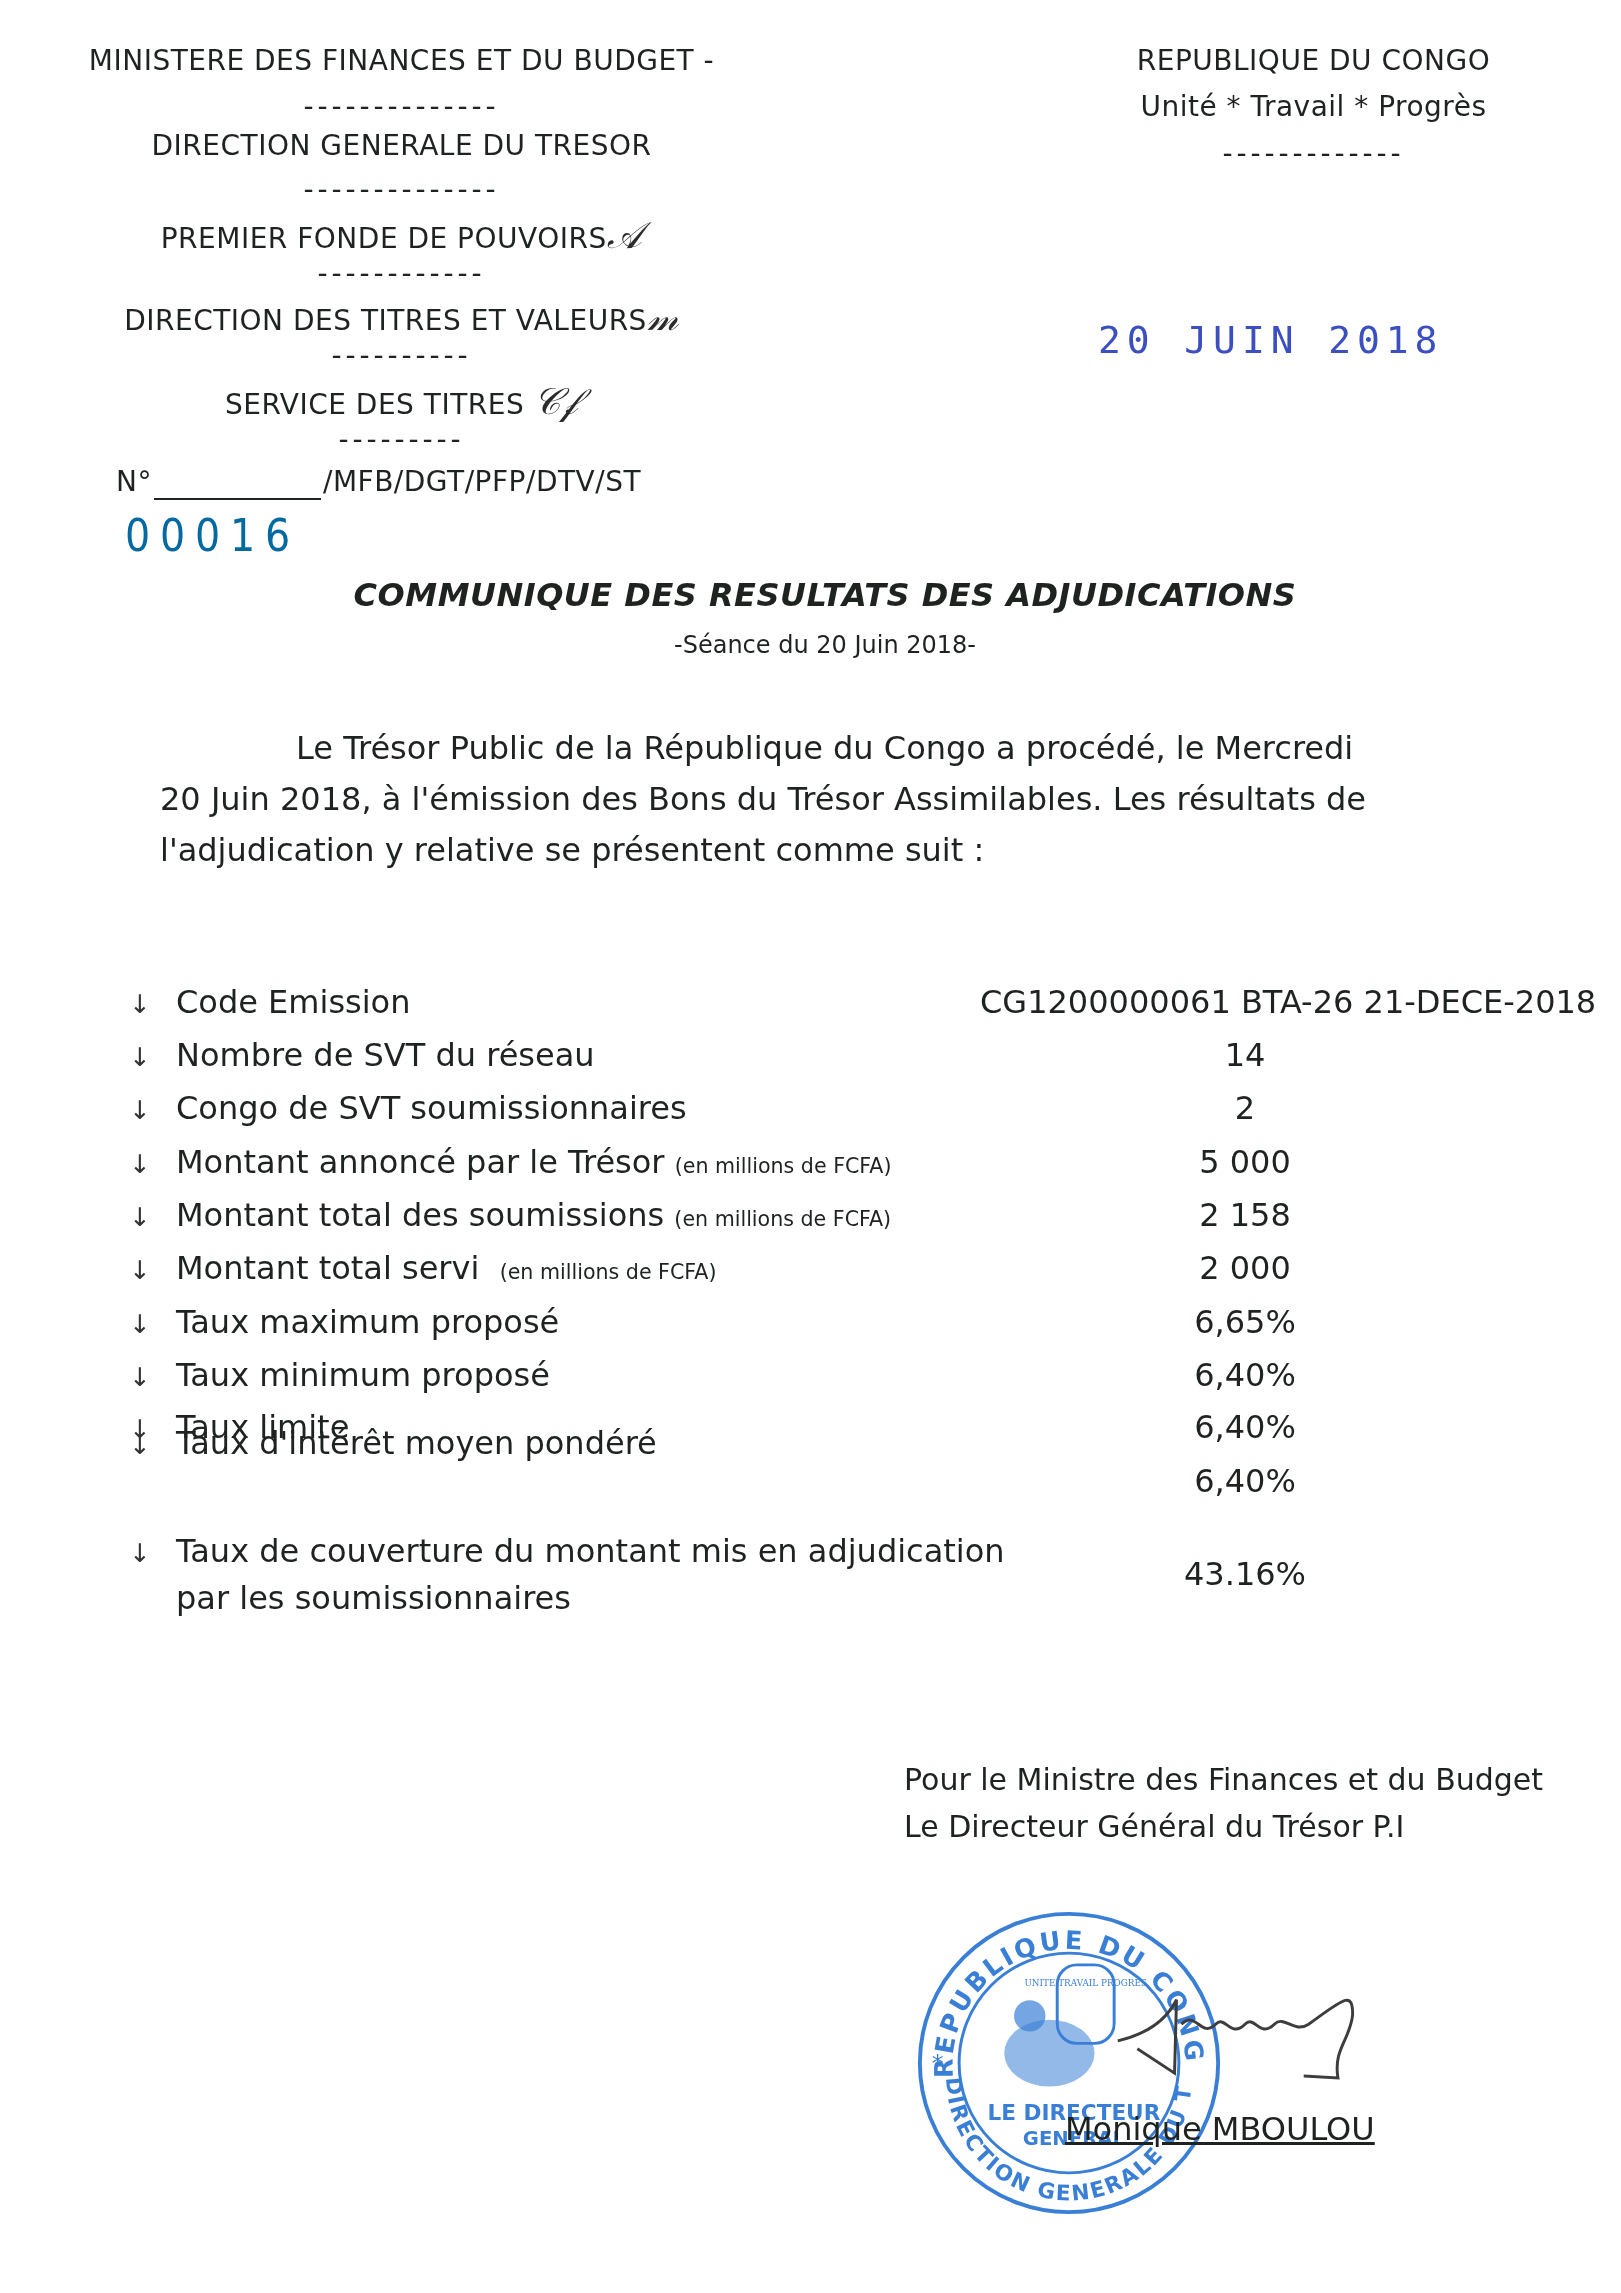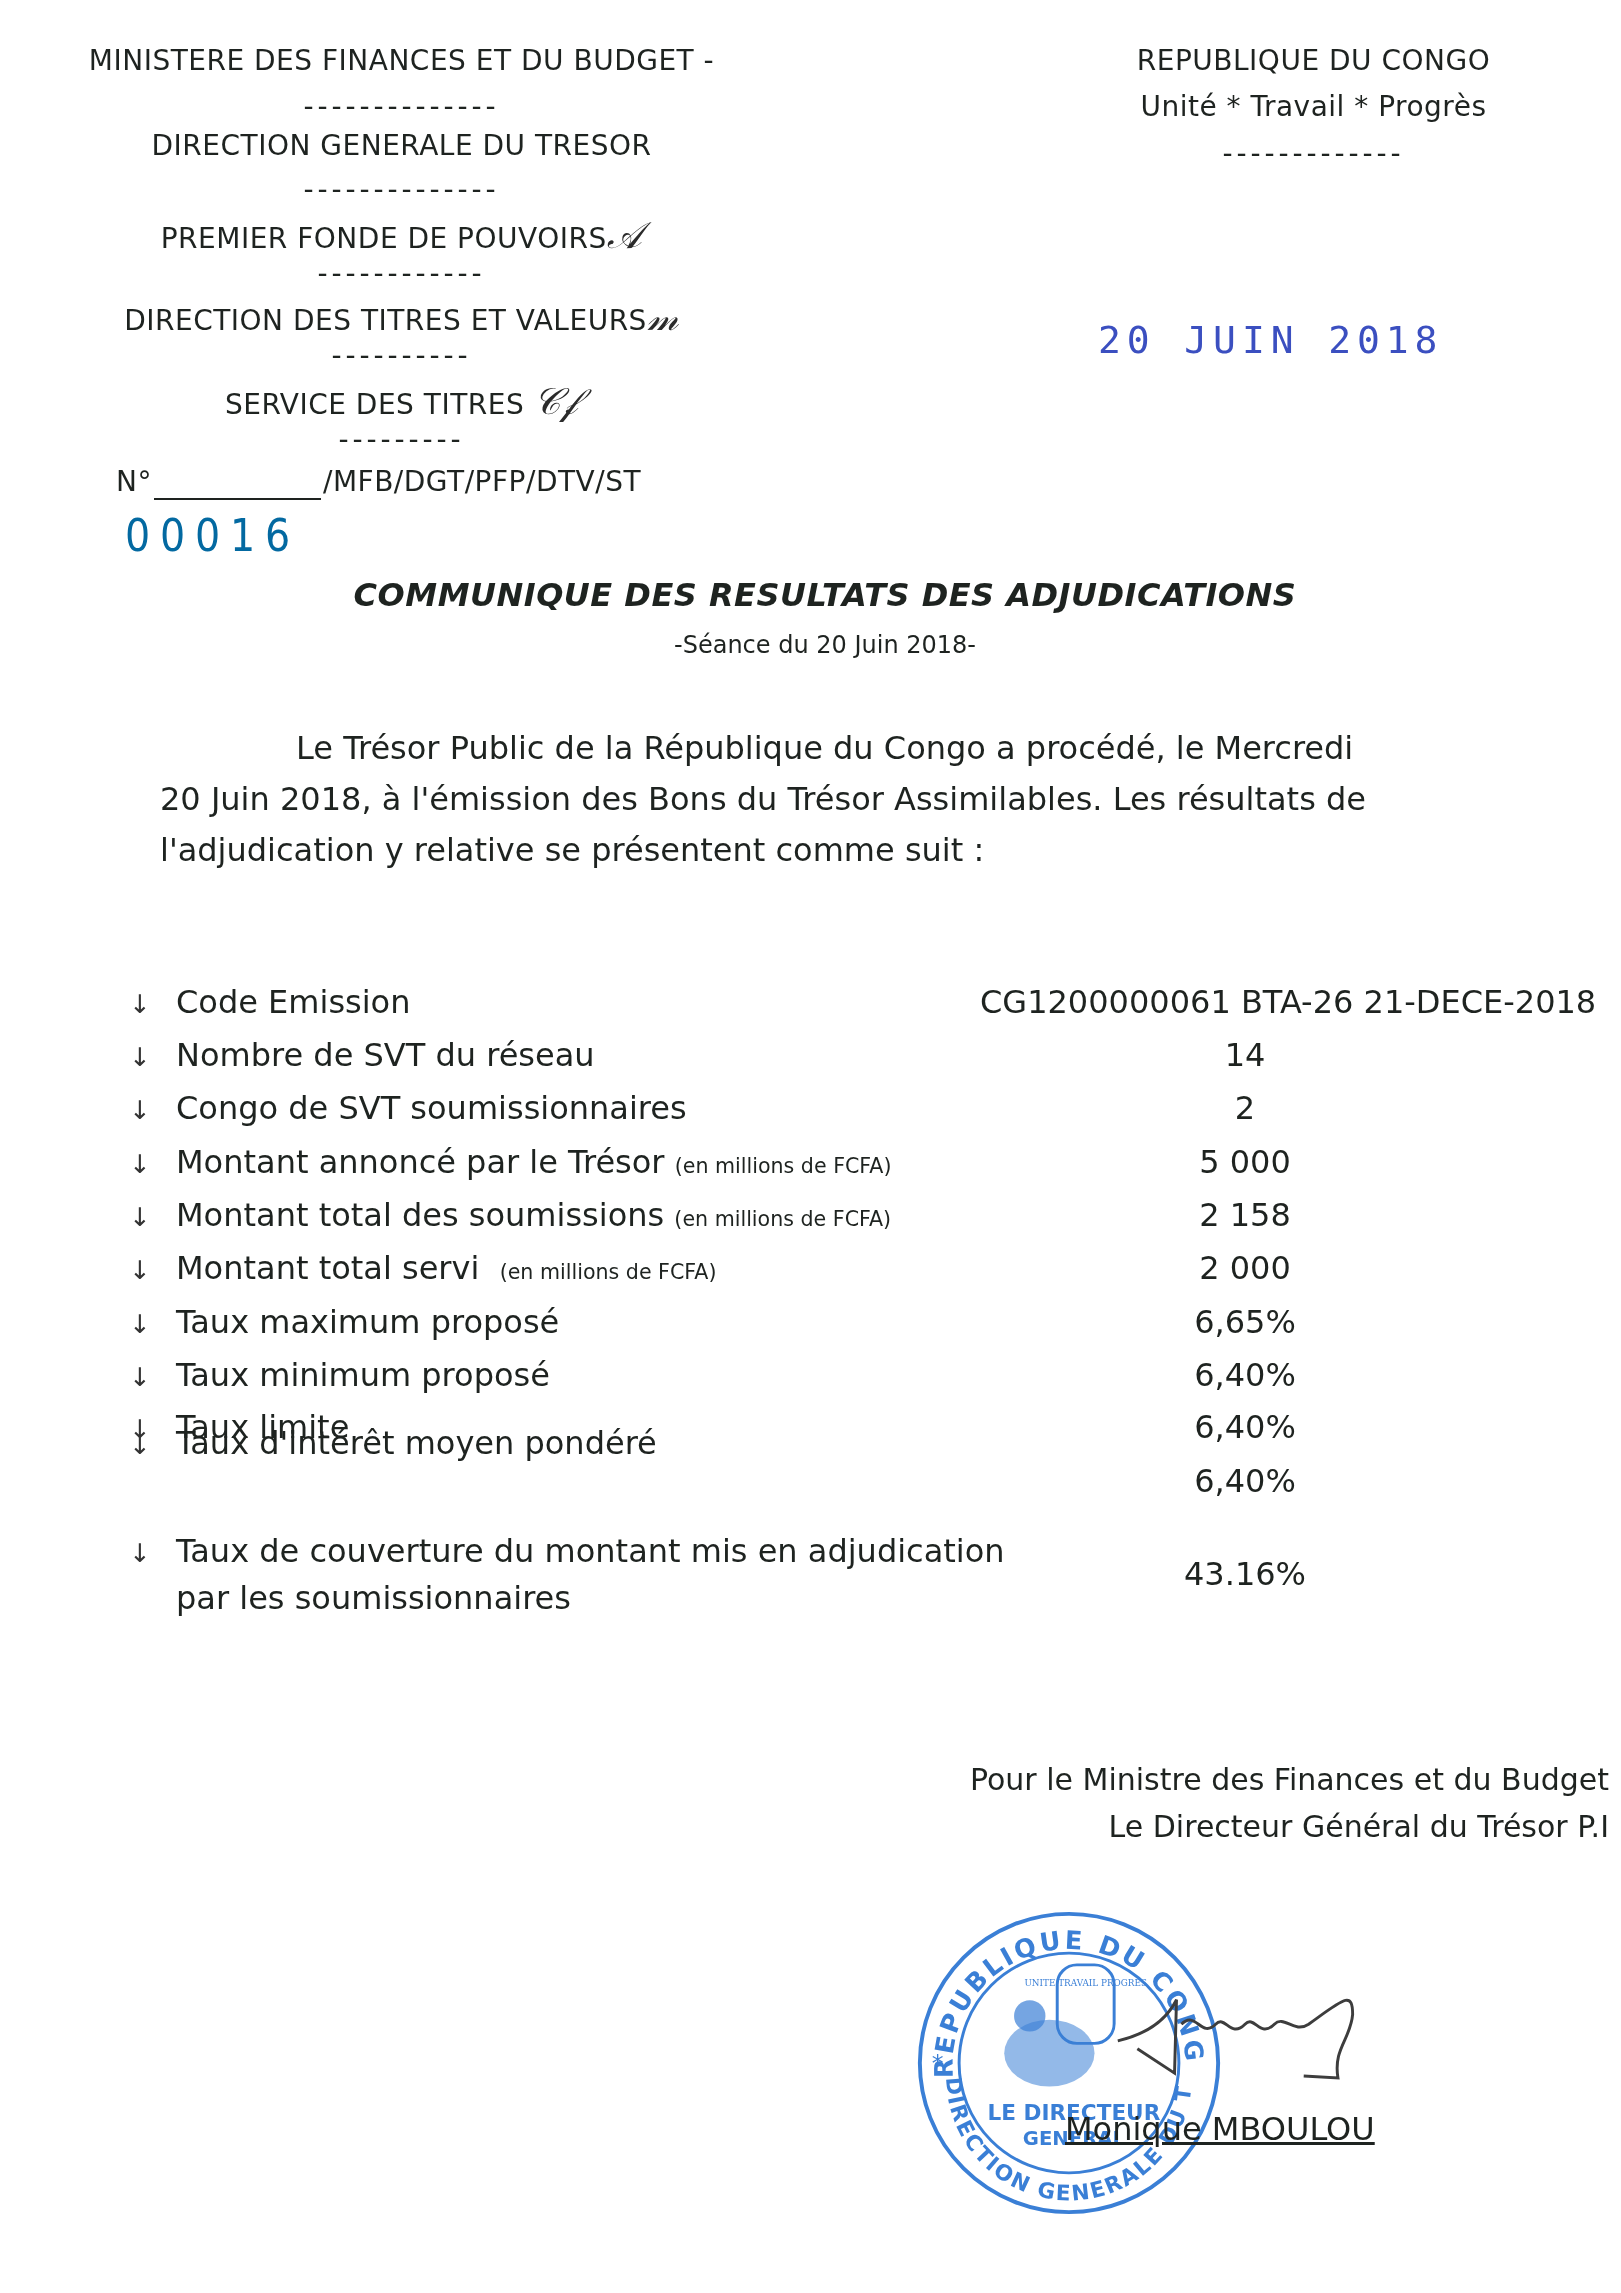--- a/index.html
+++ b/index.html
@@ -13,21 +13,21 @@
   .ink { color: #2b2b2b; font-family: "DejaVu Serif", serif; font-style: italic; font-size: 37px; }
   .stamp-date { color: #3b4fc0; font-size: 38px; letter-spacing: 5.9px; font-family: "DejaVu Sans Mono", monospace; }
   .ref-num { color: #0369a1; font-size: 44px; letter-spacing: 9.8px; font-family: "DejaVu Sans Condensed", "DejaVu Sans", sans-serif; }
   .title { font-size: 32px; font-weight: bold; letter-spacing: 0.5px; }
   .subtitle { font-size: 24px; }
   .para { font-size: 32px; line-height: 51px; }
   .item { position: absolute; left: 129px; font-size: 32px; white-space: nowrap; }
   .bullet { display: inline-block; width: 47px; color: #333; font-size: 25.5px; }
   .unit { font-size: 20.6px; }
   .val { position: absolute; font-size: 32px; text-align: center; width: 392px; left: 1049px; white-space: nowrap; }
-  .sig { font-size: 30px; text-align: right; width: 686px; left: 923px; }
+  .sig { font-size: 30px; text-align: left; width: 686px; left: 904px; }
   .stamp { position: absolute; left: 912px; top: 1906px; width: 314px; height: 314px; }
   .name { font-size: 32px; text-decoration: underline; }
 </style>
 </head>
 <body>
 
 <div class="abs hdr left-col" style="top:44px;">MINISTERE DES FINANCES ET DU BUDGET -</div>
 <div class="abs dash left-col" style="top:90px;">--------------</div>
 <div class="abs hdr left-col" style="top:129px;">DIRECTION GENERALE DU TRESOR</div>
 <div class="abs dash left-col" style="top:173px;">--------------</div>

